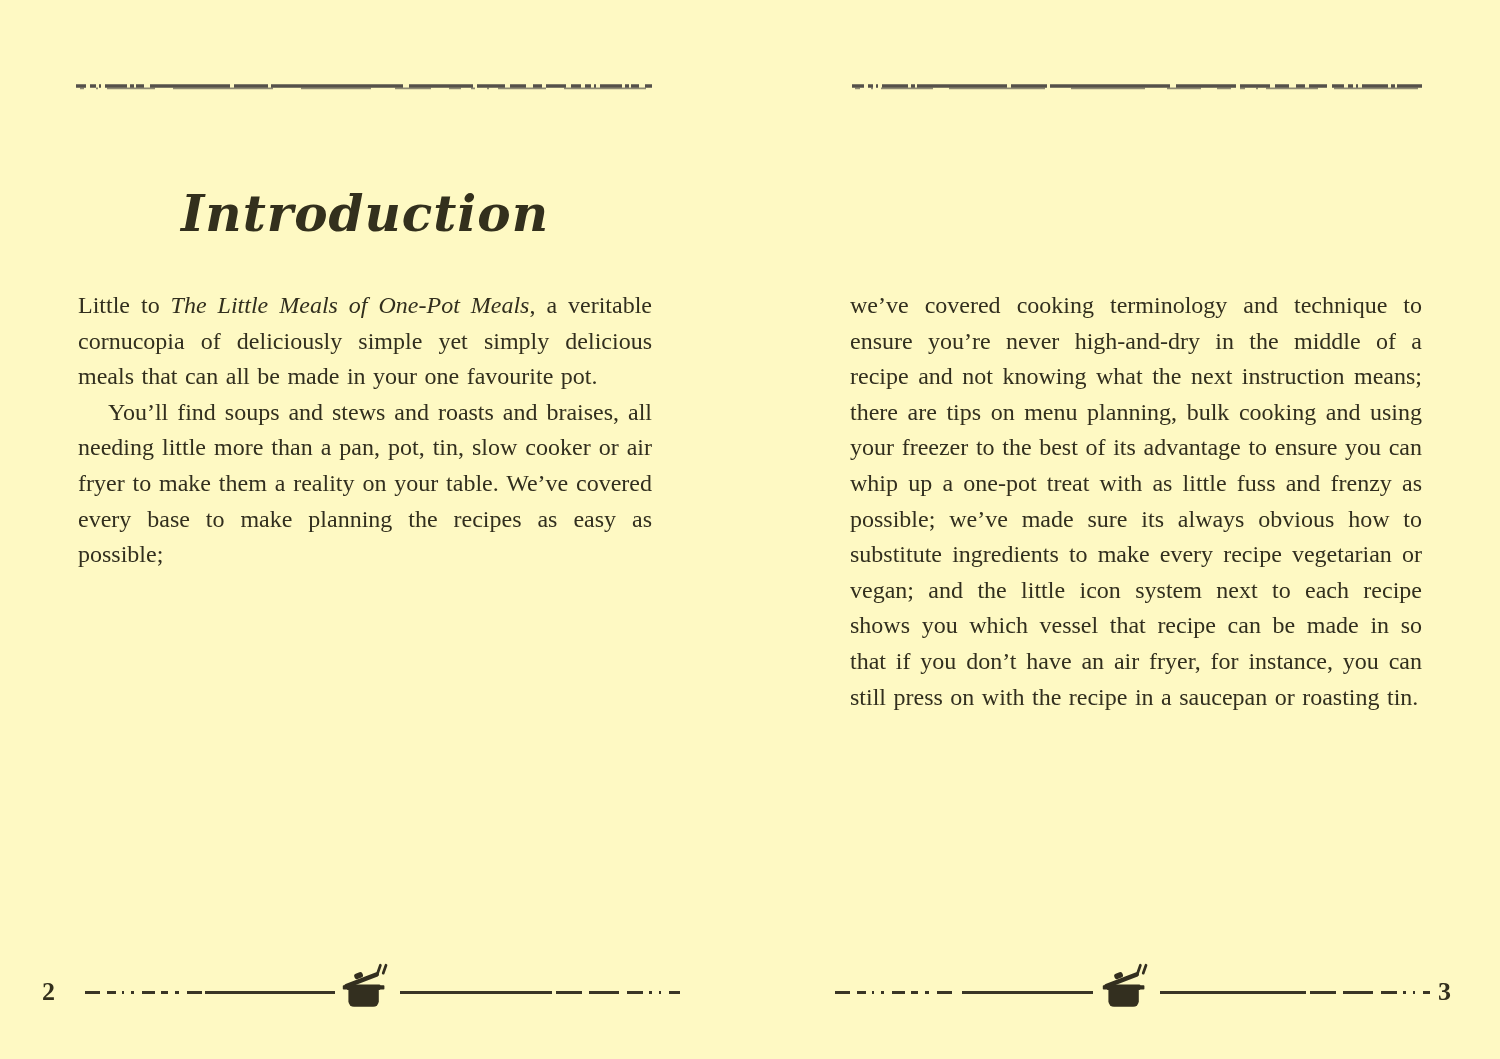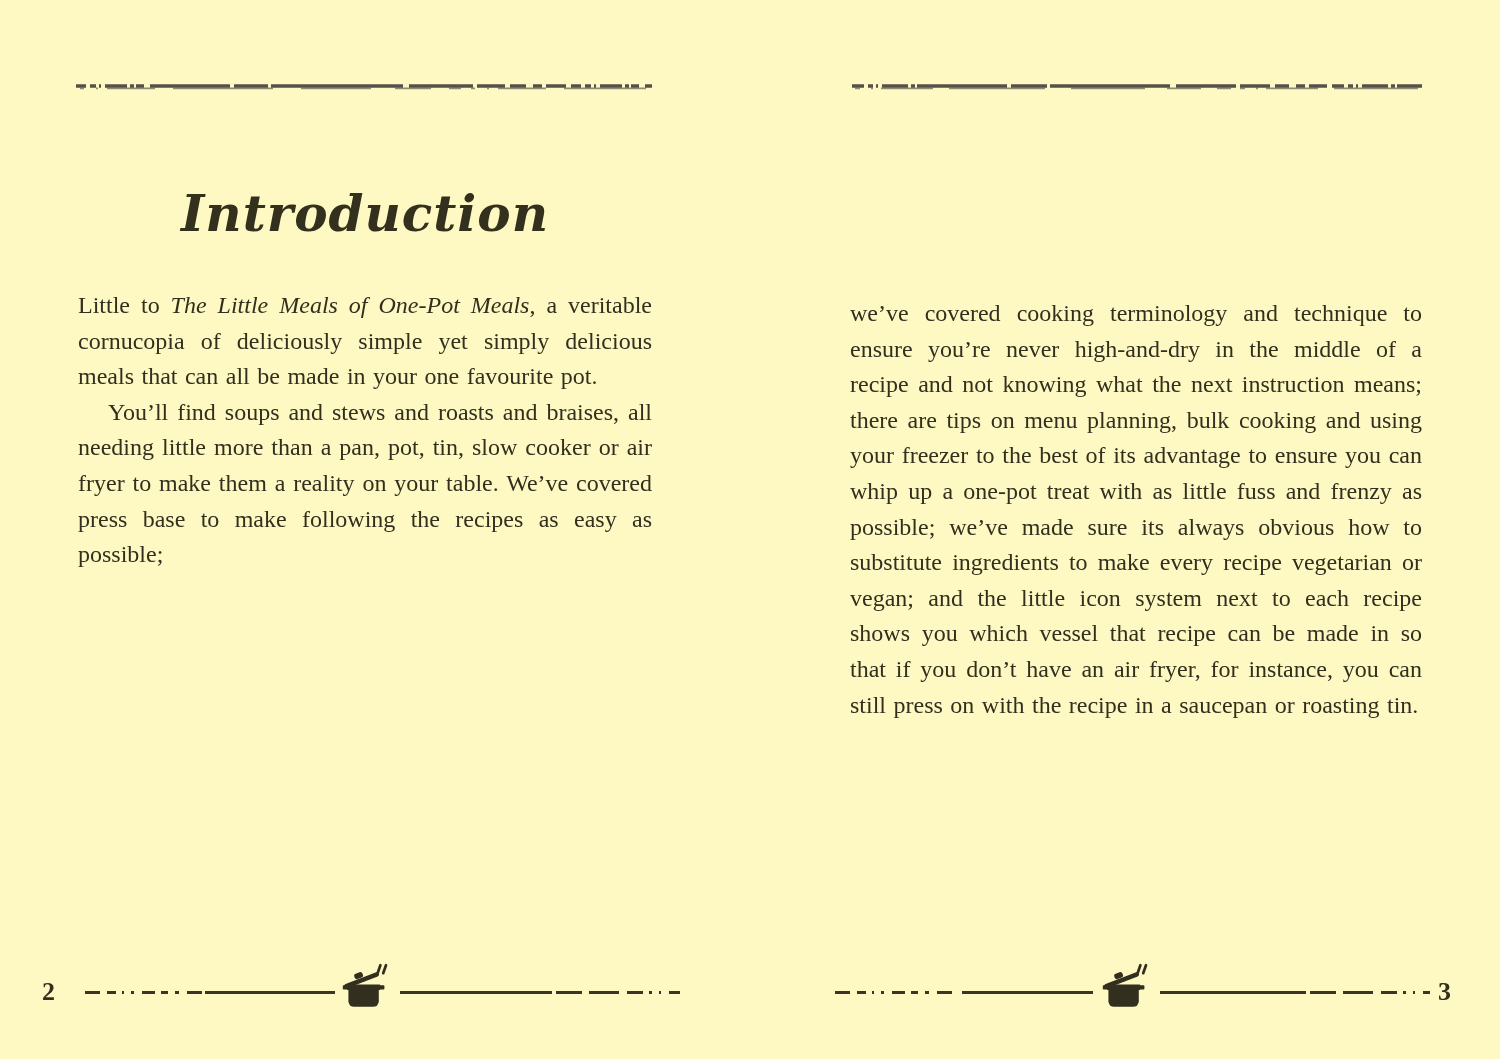--- a/index.html
+++ b/index.html
@@ -30,21 +30,21 @@
   .page.left .chapter-title{left:78px;width:574px;}
 
   .body-text{
     position:absolute;top:288px;
     font-size:24px;line-height:35.6px;
     text-align:justify;
     color:#322f1e;
     word-spacing:1.5px;
   }
   .page.left .body-text{left:78px;width:574px;}
-  .page.right .body-text{left:100px;width:572px;margin-top:8px;}
+  .page.right .body-text{left:100px;width:572px;}
   .body-text p{margin:0;}
   .body-text p.indent{text-indent:30px;}
   .body-text em{font-style:italic;}
 
   .footer{position:absolute;top:955px;height:70px;left:0;width:750px;}
   .pagenum{
     position:absolute;top:22px;
     font-size:26px;font-weight:bold;color:#33301d;
     font-family:"Liberation Serif", serif;
   }
@@ -68,21 +68,21 @@
 
     <svg class="top-rule" viewBox="0 0 576 10" preserveAspectRatio="none">
       <line x1="0" y1="4" x2="576" y2="4" stroke="#55514a" stroke-width="3.4" stroke-dasharray="10 4 6 3 2 4 22 3 4 2 8 6 80 4 34 3 132 6 64 4 28 5 16 7 9 4 20 5"></line>
       <line x1="4" y1="6.4" x2="570" y2="6.4" stroke="#55514a" stroke-width="1.6" opacity="0.65" stroke-dasharray="4 12 2 9 48 18 100 28 70 24 36 18 12 10"></line>
     </svg>
 
     <h1 class="chapter-title">Introduction</h1>
 
     <div class="body-text">
       <p><span>Little to </span><em>The Little Meals of One-Pot Meals</em><span>, a veritable cornucopia of deliciously simple yet simply delicious meals that can all be made in your one favourite pot.</span></p>
-      <p class="indent">You’ll find soups and stews and roasts and braises, all needing little more than a pan, pot, tin, slow cooker or air fryer to make them a reality on your table. We’ve covered press base to make following the recipes as easy as possible;</p>
+      <p class="indent">You’ll find soups and stews and roasts and braises, all needing little more than a pan, pot, tin, slow cooker or air fryer to make them a reality on your table. We’ve covered every base to make planning the recipes as easy as possible;</p>
     </div>
 
     <div class="footer">
       <span class="pagenum">2</span>
 
       <svg class="foot-rule a" viewBox="0 0 250 5" preserveAspectRatio="none">
         <line x1="0" y1="2.5" x2="118" y2="2.5" stroke="#3a3626" stroke-width="3.2" stroke-dasharray="15 7 9 6 2 7 3 8 13 6 7 7 4 8"></line>
         <line x1="120" y1="2.5" x2="250" y2="2.5" stroke="#3a3626" stroke-width="3.2"></line>
       </svg>
 

